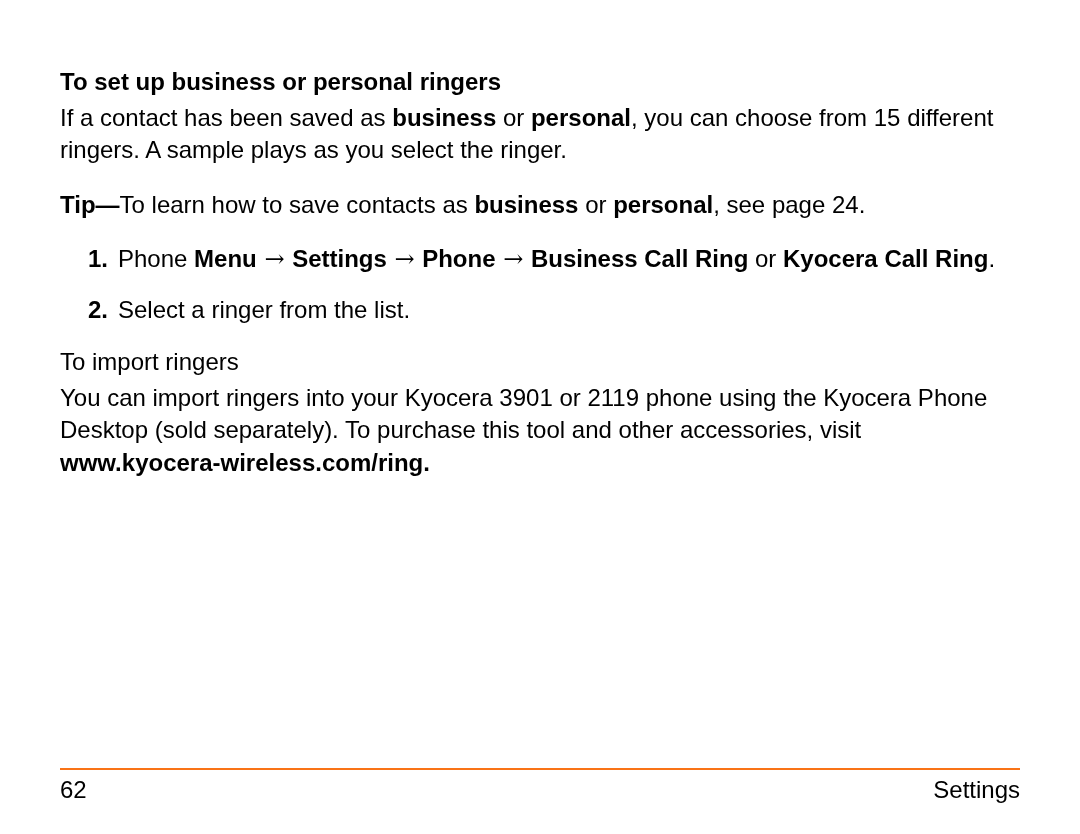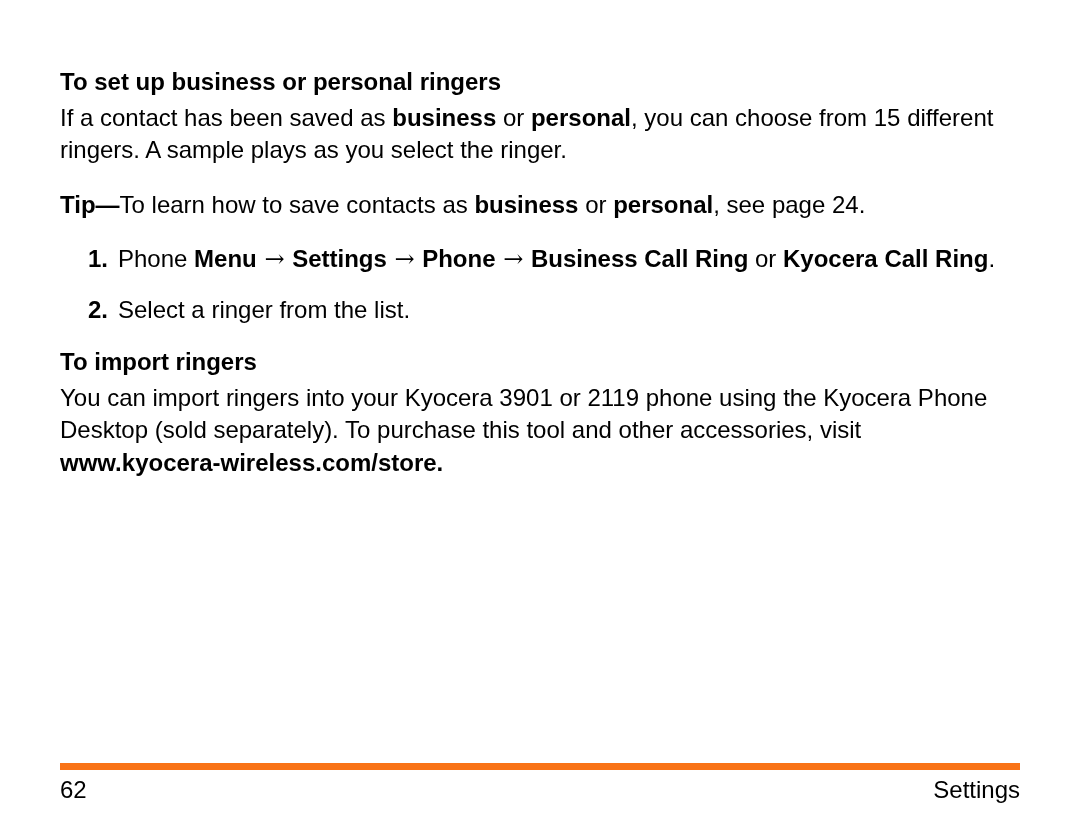--- a/index.html
+++ b/index.html
@@ -51,26 +51,26 @@
     min-width: 30px;
   }
   .list-body {
     flex: 1;
   }
   .b { font-weight: bold; }
   .arrow {
     font-family: 'Cambria Math', 'STIXGeneral', 'DejaVu Serif', serif;
   }
   .heading2 {
-    font-weight: bold;
+    font-weight: normal;
     font-size: 24px;
     margin: 22px 0 6px 0;
   }
   .footer {
-    border-top: 7px solid #f97316;
+    border-top: 2px solid #f97316;
     padding-top: 6px;
     display: flex;
     justify-content: space-between;
     font-size: 24px;
   }
 </style>
 </head>
 <body>
 
 <div class="page">
@@ -99,21 +99,21 @@
         <div class="list-num">2.</div>
         <div class="list-body">Select a ringer from the list.</div>
       </div>
 
     </div>
 
 
     <div class="heading2">To import ringers</div>
 
     <p class="para">
-      <span>You can import ringers into your Kyocera 3901 or 2119 phone using the Kyocera Phone Desktop (sold separately). To purchase this tool and other accessories, visit </span><span class="b">www.kyocera-wireless.com/store.</span>
+      <span>You can import ringers into your Kyocera 3901 or 2119 phone using the Kyocera Phone Desktop (sold separately). To purchase this tool and other accessories, visit </span><span class="b">www.kyocera-wireless.com/ring.</span>
     </p>
 
   </div>
 
   <div class="footer">
     <span>62</span>
     <span>Settings</span>
   </div>
 </div>
 

